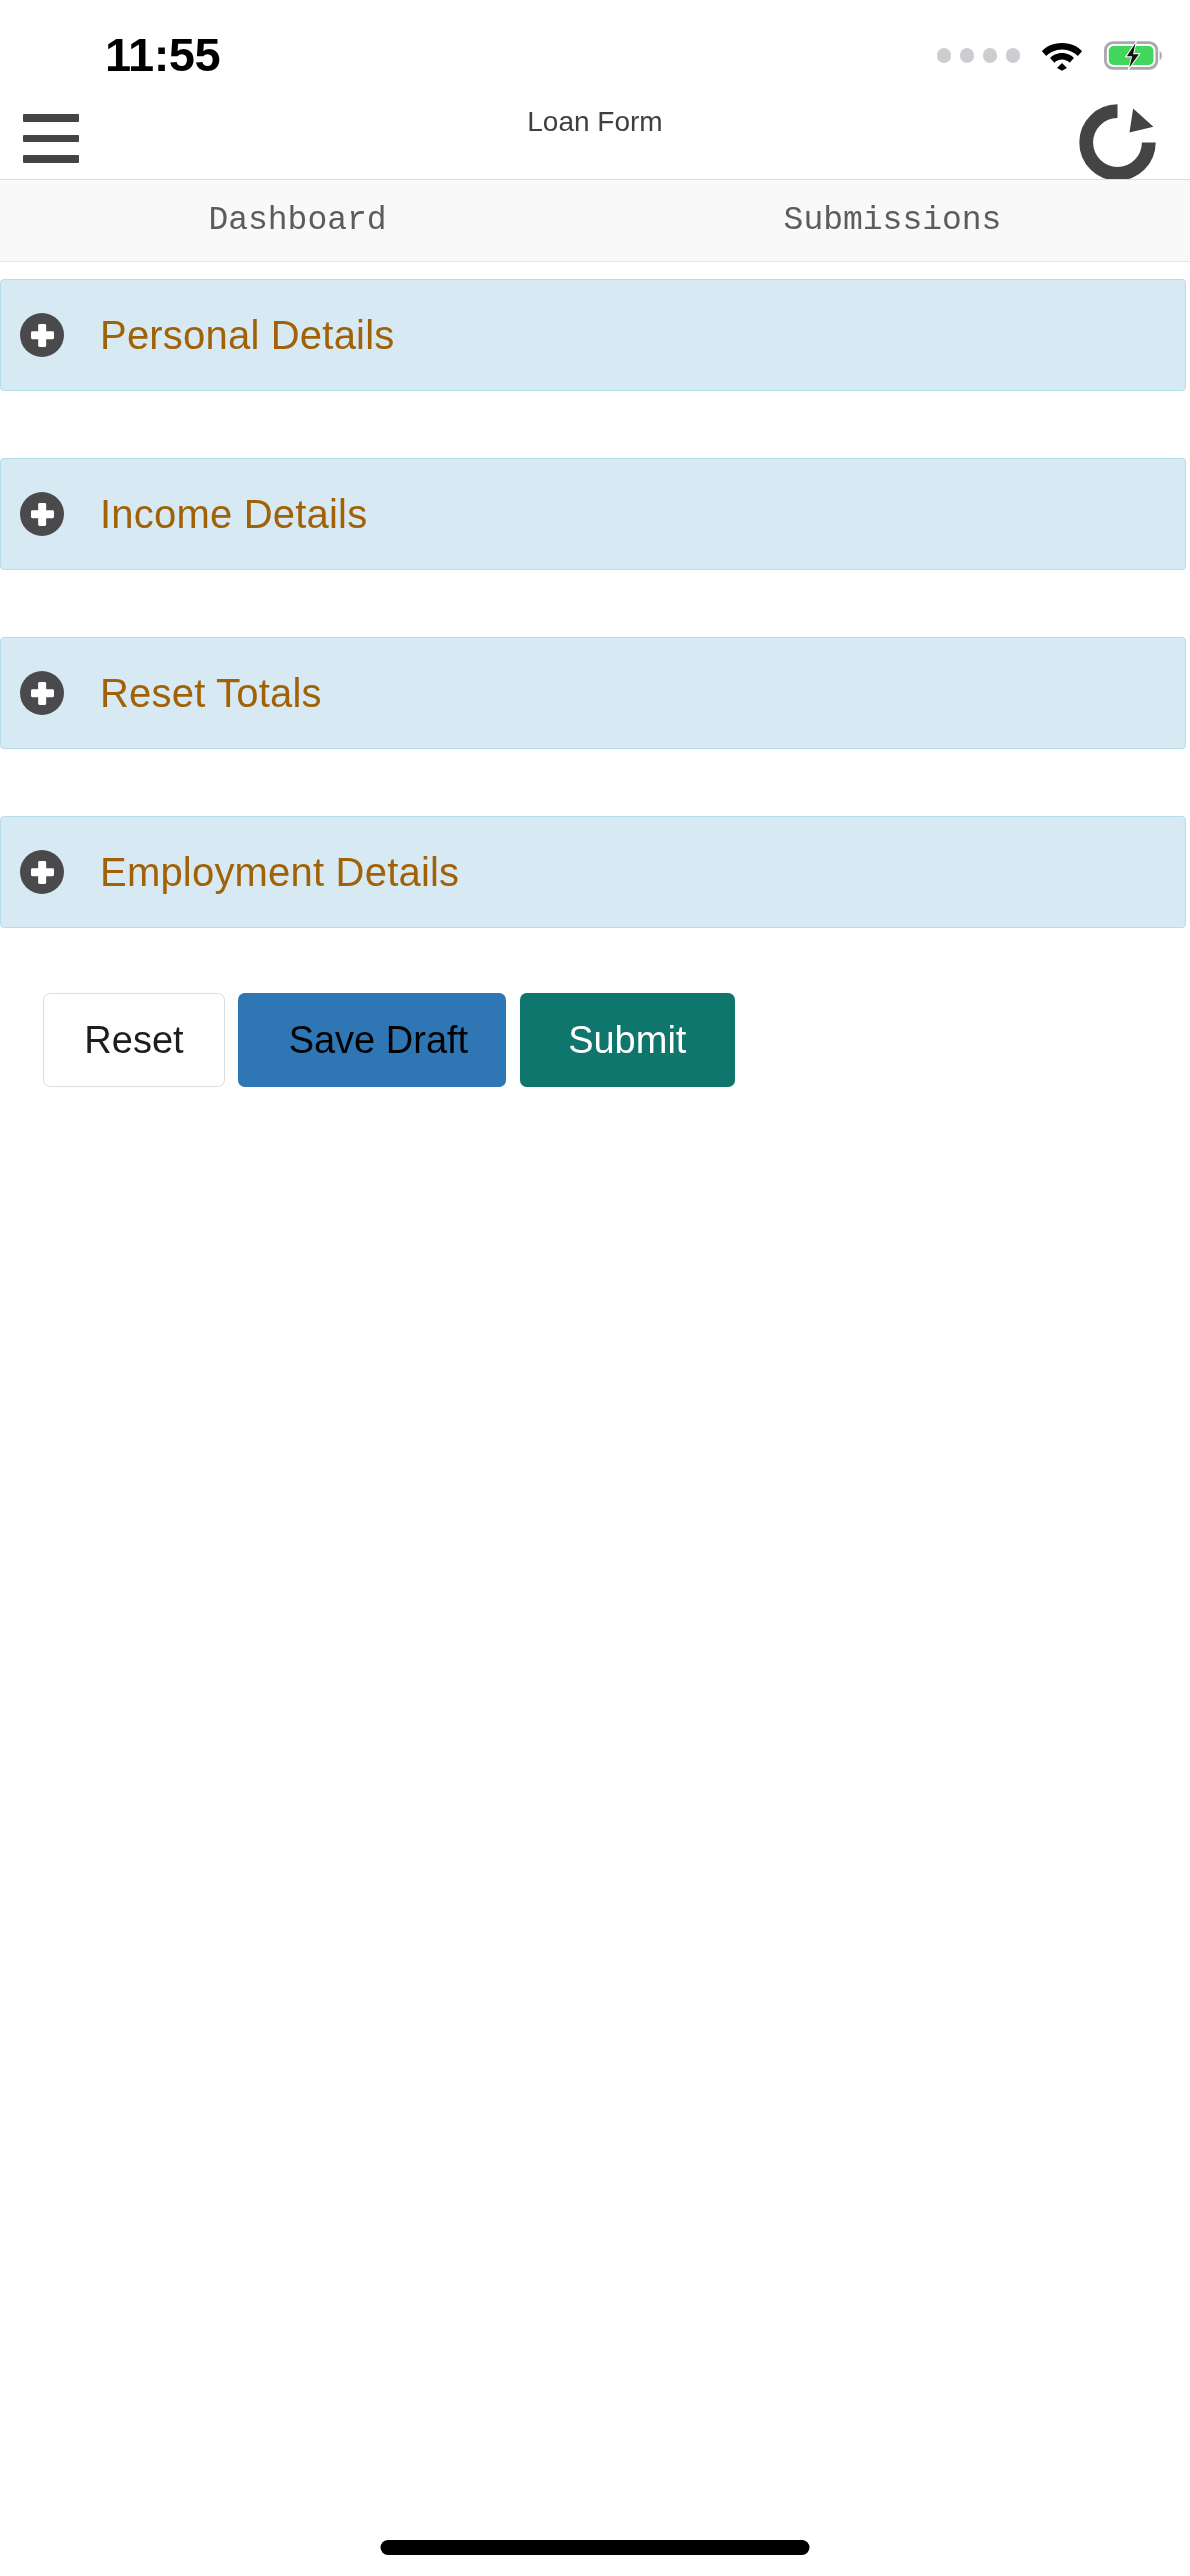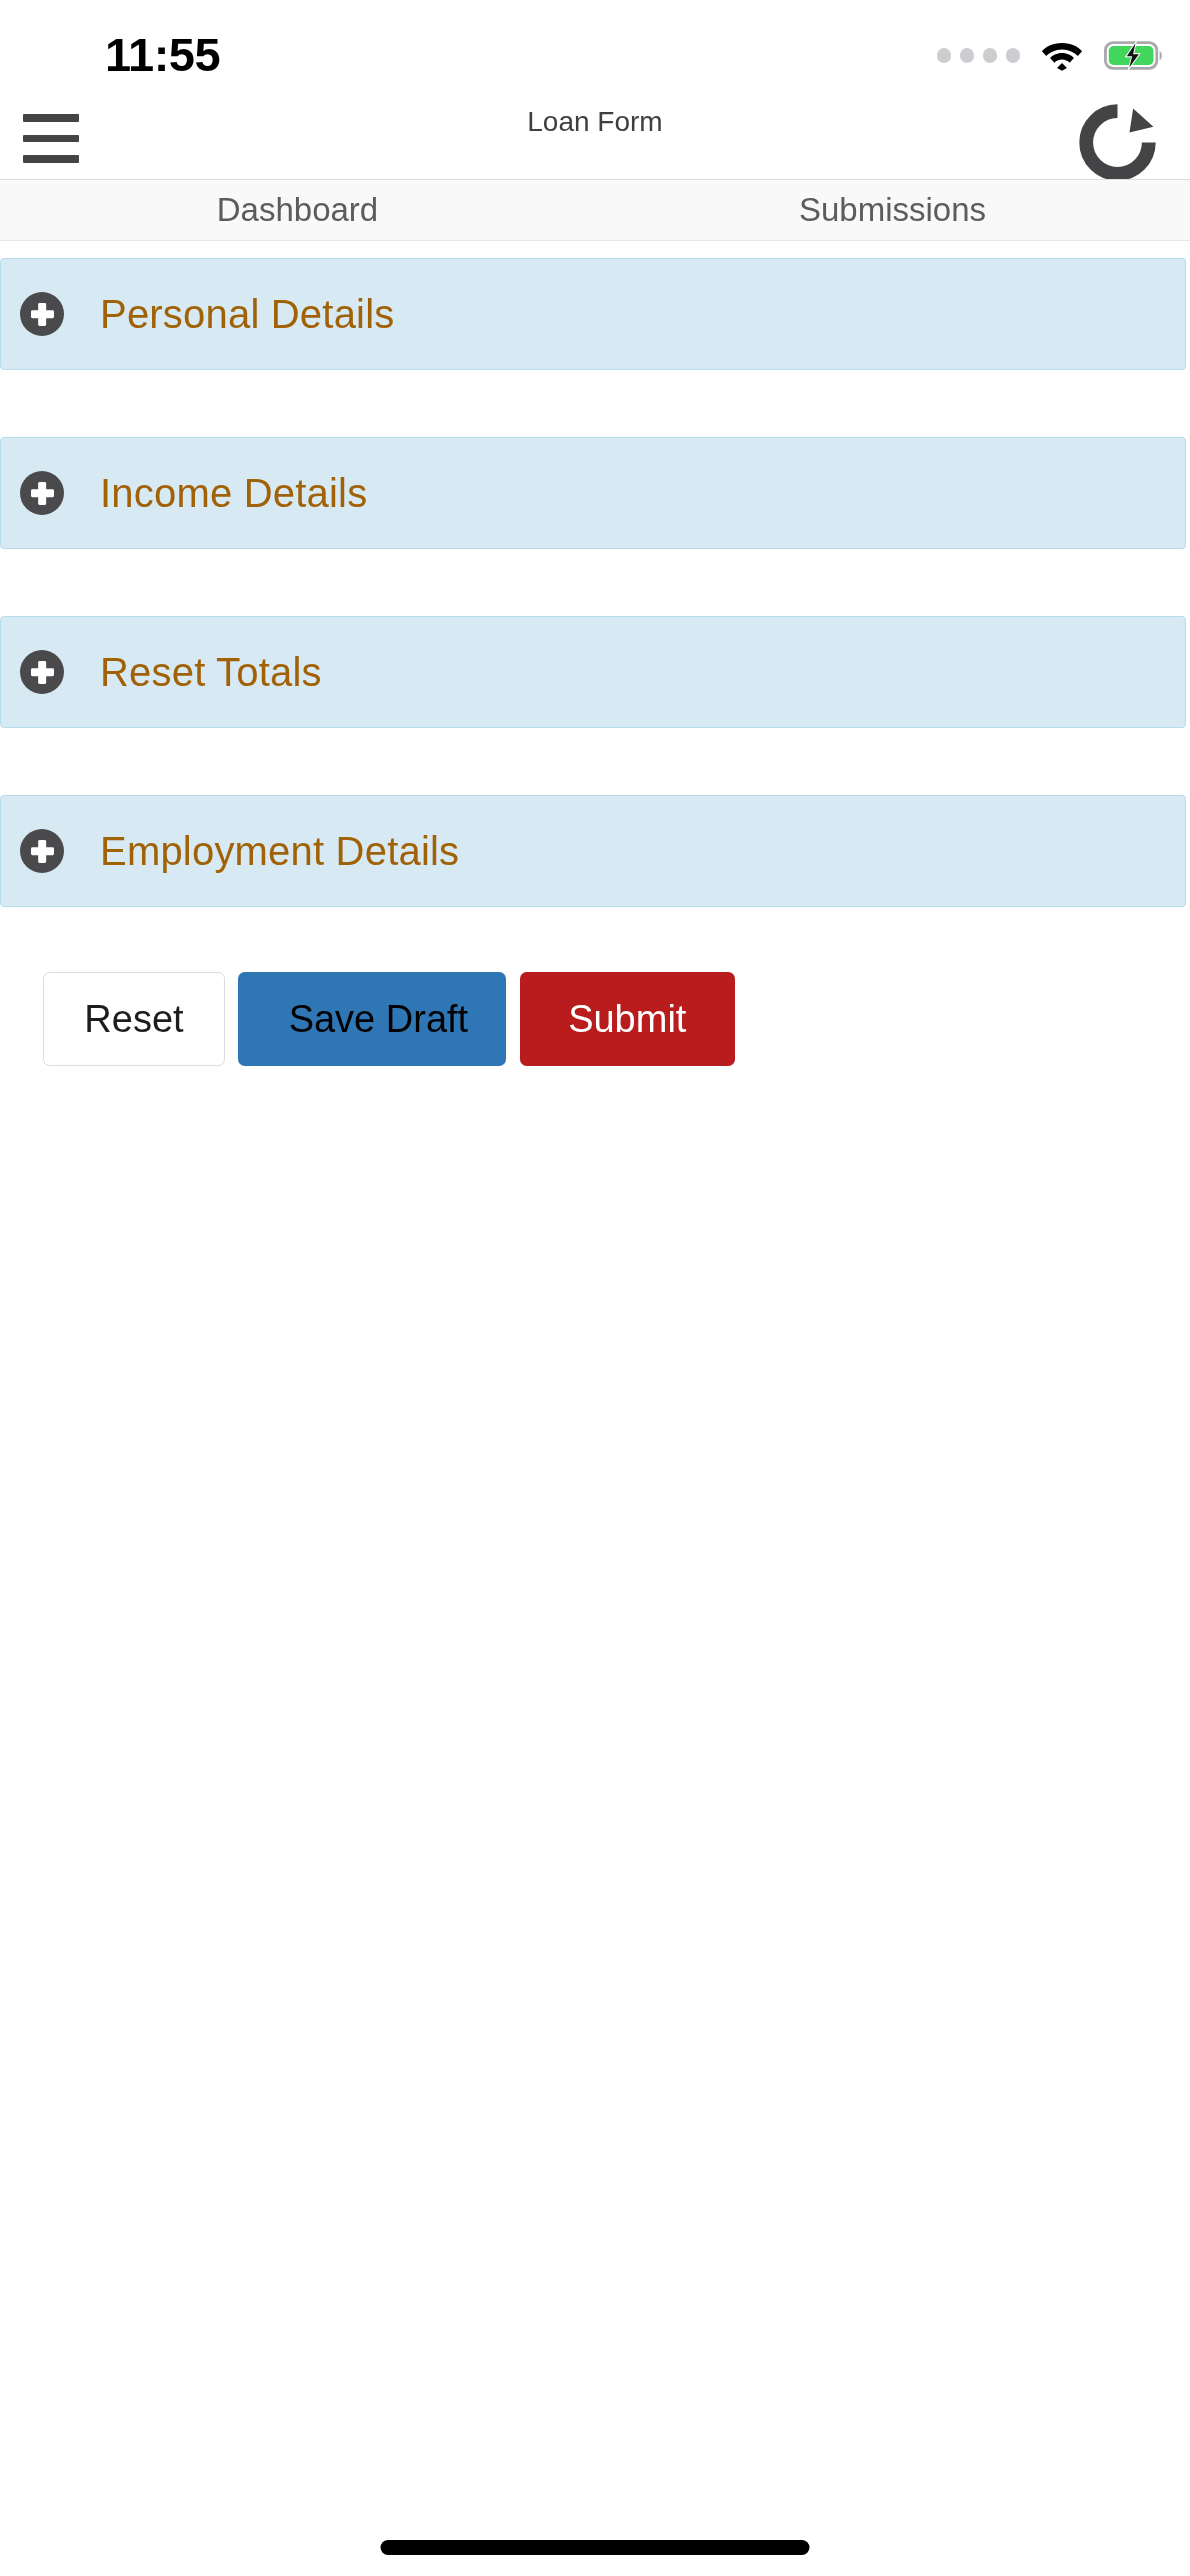--- a/index.html
+++ b/index.html
@@ -57,25 +57,26 @@
   .refresh-btn{
     position:absolute; right:29px; top:-1.9px;
     width:88px; height:88px; cursor:pointer;
     display:flex; align-items:center; justify-content:center;
   }
   .refresh-btn svg{ width:81px; height:81px; display:block; }
 
   
   .tab-bar{
     position:relative;
-    width:1190px; height:62px;
+    width:1190px; height:83px;
     background:#f9f9f9;
     border-top:1.9px solid #dedede;
     border-bottom:1px solid #e8e8e8;
     display:flex;
+    font-family:Liberation Mono, monospace;
   }
   .tab-item{
     flex:1;
     display:flex; align-items:center; justify-content:center;
     font-size:33px; color:#5c5c5e; cursor:pointer;
   }
 
   
   .accordion{
     position:relative;
@@ -130,21 +131,21 @@
     background:#ffffff; color:#1d1d1f;
     border:1.9px solid #dcdcdc;
     min-width:182px;
   }
   .btn-save{
     background:#2f76b4; color:#000000; border:none;
     min-width:268px;
     padding-left:41px;
   }
   .btn-submit{
-    background:#b91c1c; color:#ffffff; border:none;
+    background:#0f766e; color:#ffffff; border:none;
     min-width:215px;
   }
 
   
   .home-indicator{
     position:absolute; left:50%; bottom:21px;
     transform:translateX(-50%);
     width:429px; height:15.3px;
     background:#000000;
     border-radius:7.7px;

